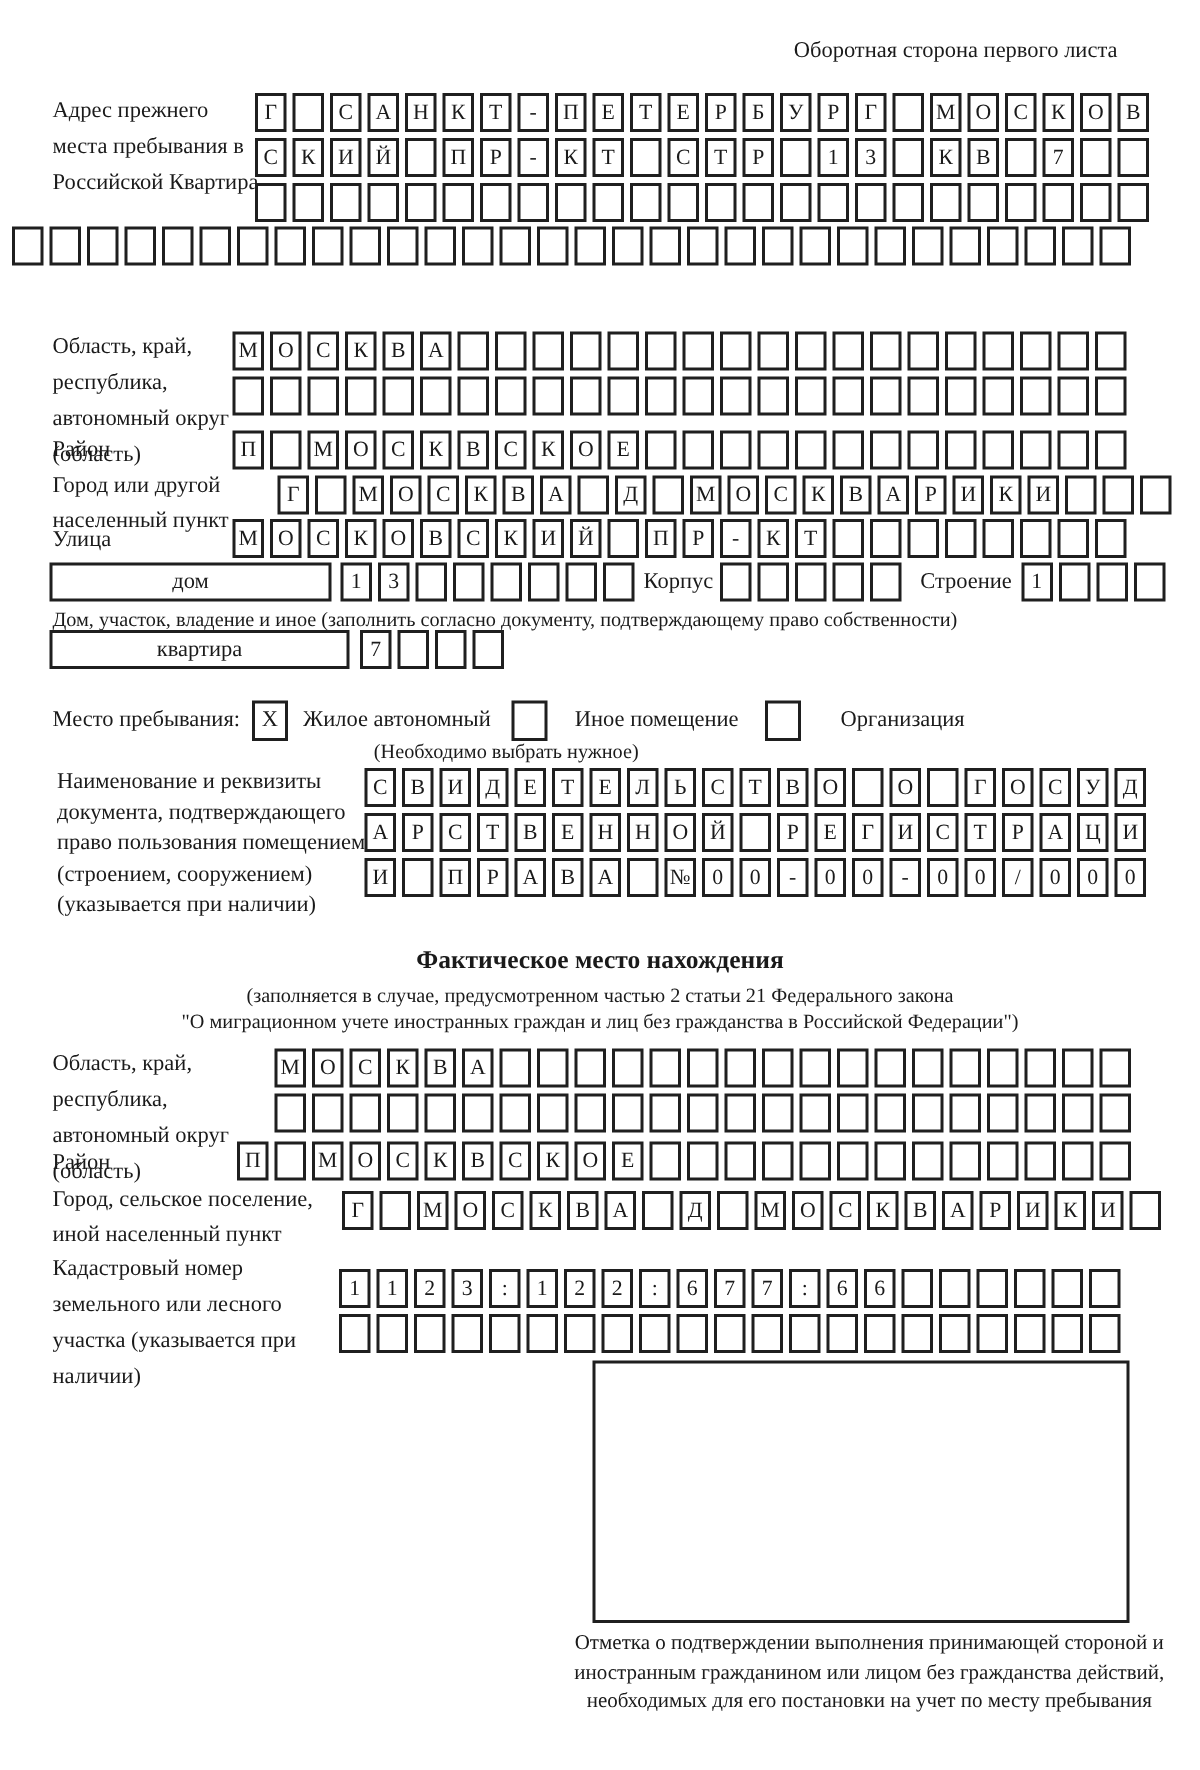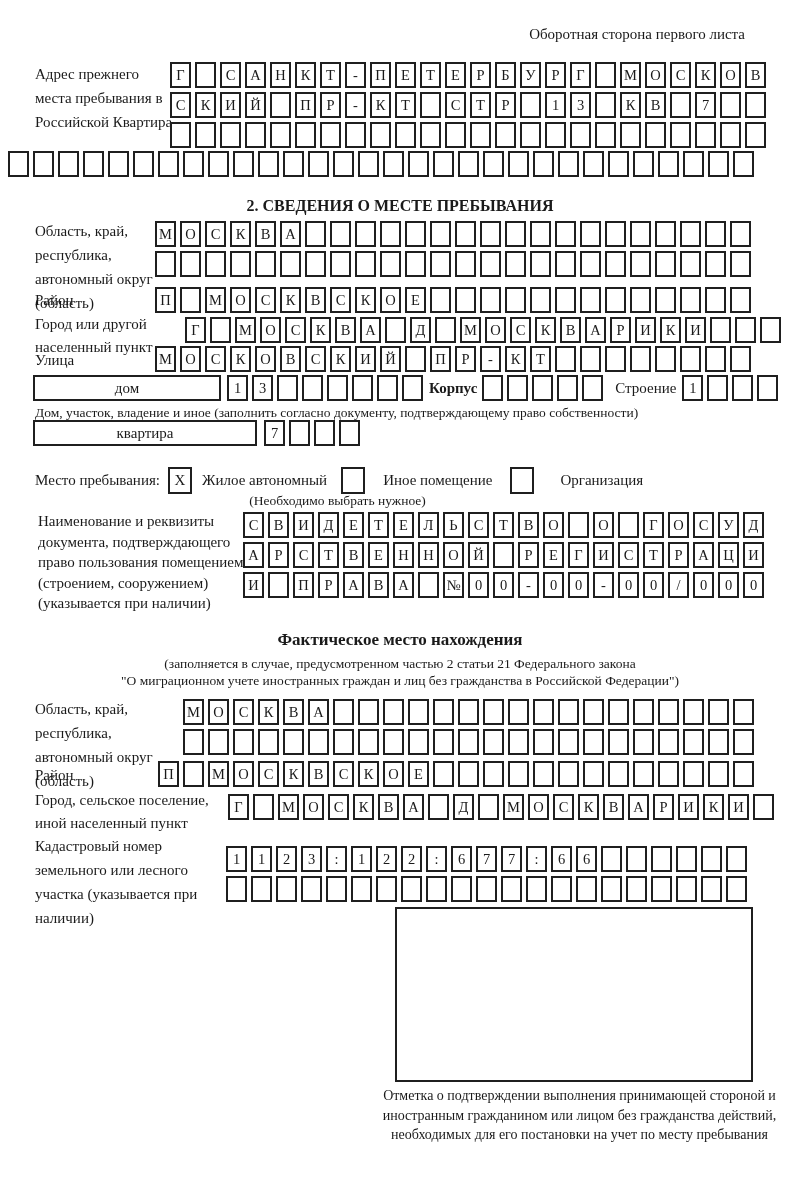--- a/index.html
+++ b/index.html
@@ -147,21 +147,20 @@
       <span class="cell"></span>
       <span class="cell"></span>
       <span class="cell"></span>
       <span class="cell"></span>
       <span class="cell"></span>
       <span class="cell"></span>
       <span class="cell"></span>
       <span class="cell"></span>
     </div>
 
-  <div class="abs bold center" style="top:197px;left:0;right:0;font-size:16px;">2. СВЕДЕНИЯ О МЕСТЕ ПРЕБЫВАНИЯ</div>
 
   <div class="abs label" style="top:219px;left:35px;width:118px;">Область, край, республика, автономный округ (область)</div>
   <div class="row" style="top:221px;left:155px;">
       <span class="cell">М</span>
       <span class="cell">О</span>
       <span class="cell">С</span>
       <span class="cell">К</span>
       <span class="cell">В</span>
       <span class="cell">А</span>
       <span class="cell"></span>
@@ -299,40 +298,40 @@
     <div class="flexrow" style="margin-left:6px;">
         <span class="cell">1</span>
         <span class="cell">3</span>
         <span class="cell"></span>
         <span class="cell"></span>
         <span class="cell"></span>
         <span class="cell"></span>
         <span class="cell"></span>
         <span class="cell"></span>
       </div>
-    <div class="label" style="margin:0 5px 0 2px;font-weight:bold;">Корпус</div>
+    <div class="label" style="margin:0 5px 0 2px;">Корпус</div>
     <div class="flexrow">
         <span class="cell"></span>
         <span class="cell"></span>
         <span class="cell"></span>
         <span class="cell"></span>
         <span class="cell"></span>
       </div>
     <div class="label" style="margin:0 6px 0 8px;">Строение</div>
     <div class="flexrow">
         <span class="cell">1</span>
         <span class="cell"></span>
         <span class="cell"></span>
         <span class="cell"></span>
       </div>
   </div>
   <div class="abs caption" style="top:404px;left:35px;">Дом, участок, владение и иное (заполнить согласно документу, подтверждающему право собственности)</div>
 
   <div class="abs flexrow" style="top:420px;left:33px;">
-    <div class="fieldbox" style="width:224px;">квартира</div>
+    <div class="fieldbox" style="width:200px;">квартира</div>
     <div class="flexrow" style="margin-left:7px;">
         <span class="cell">7</span>
         <span class="cell"></span>
         <span class="cell"></span>
         <span class="cell"></span>
       </div>
   </div>
 
   <div class="abs flexrow" style="top:466px;left:35px;height:28px;">
     <span class="label">Место пребывания:</span>

